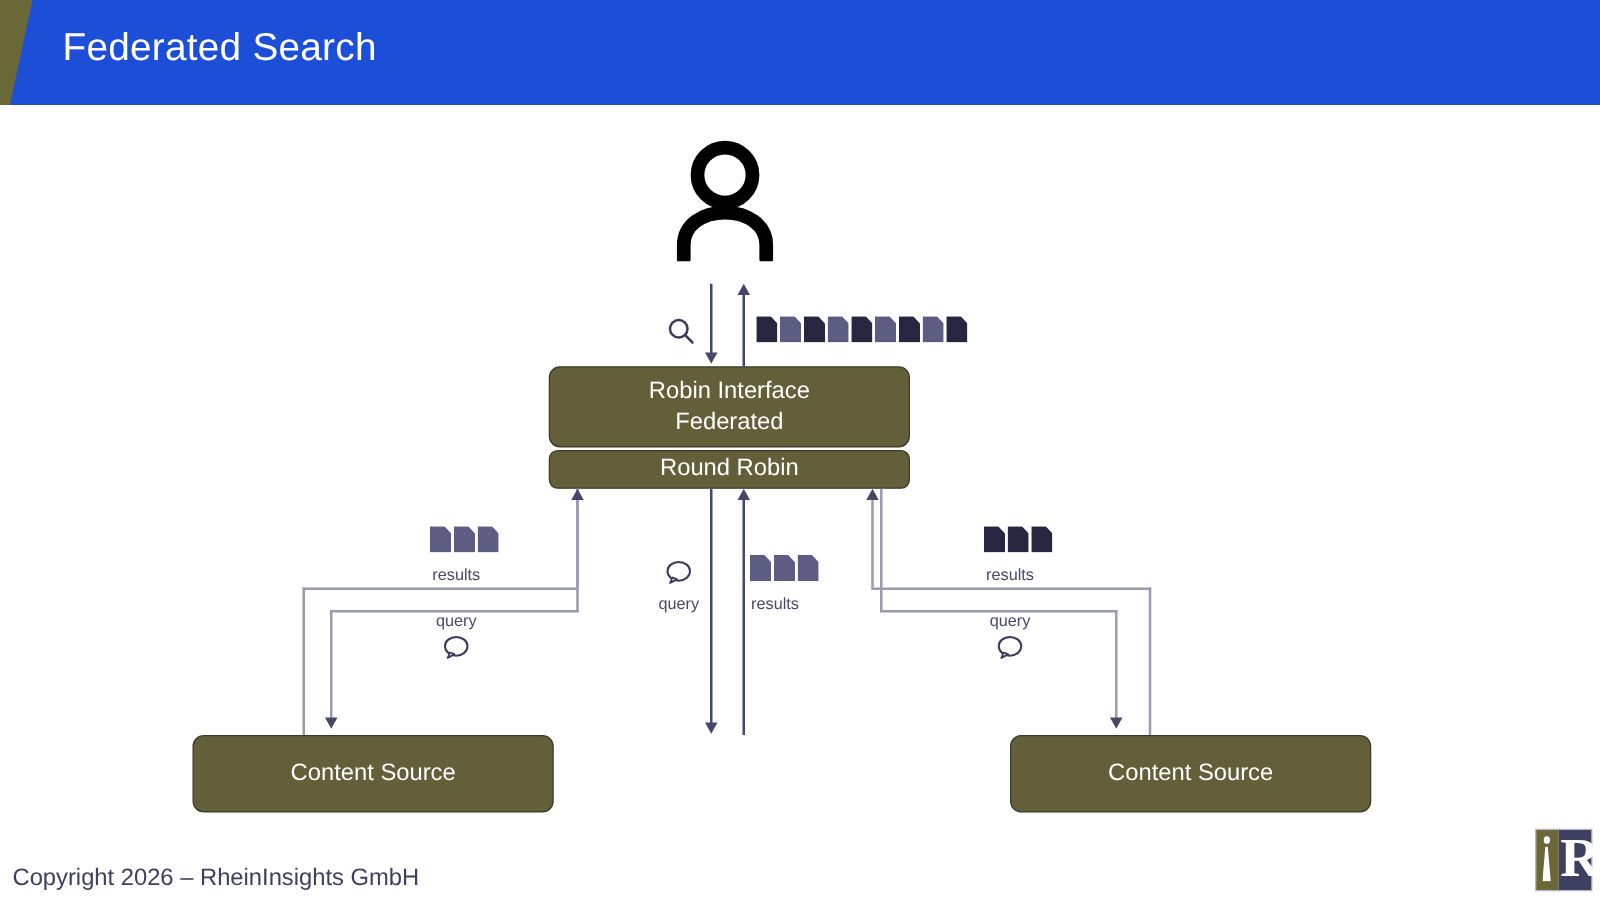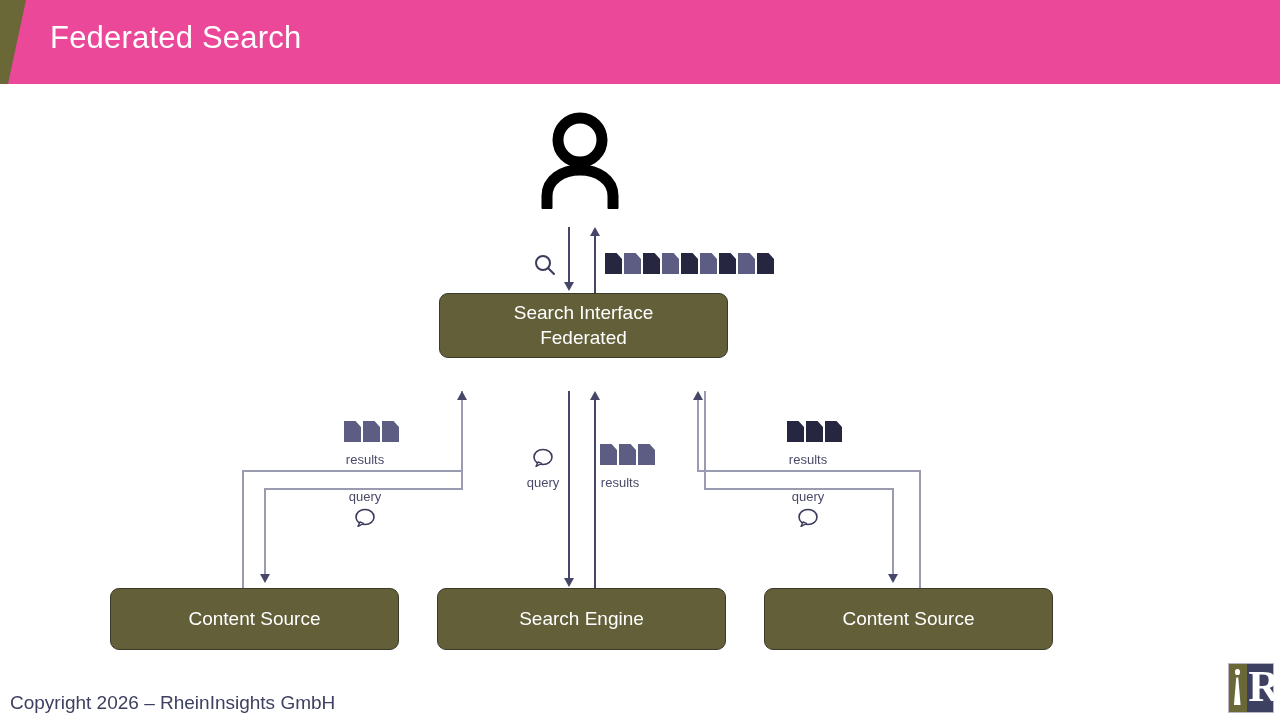--- a/index.html
+++ b/index.html
@@ -8,21 +8,21 @@
     background:#ffffff;
     font-family:"Liberation Sans", sans-serif;
     overflow:hidden;
     position:relative;
   }
   #slide{position:absolute;inset:0;width:1280px;height:720px;overflow:hidden;}
 
   
   .header{
     position:absolute;left:0;top:0;width:1280px;height:84px;
-    background:#ec4899;
+    background:#1d4ed8;
   }
   .header-stripe{
     position:absolute;left:0;top:0;width:26px;height:84px;
     background:#6b6838;
     clip-path:polygon(0 0, 26px 0, 8px 84px, 0 84px);
   }
   .header-title{
     position:absolute;left:50px;top:20px;
     font-size:31px;color:#ffffff;letter-spacing:.2px;
     white-space:nowrap;
@@ -47,21 +47,21 @@
 
   
   .box{
     position:absolute;background:#625f39;border:1px solid #3a3a2a;
     border-radius:9px;box-sizing:border-box;
     display:flex;align-items:center;justify-content:center;
     color:#ffffff;text-align:center;line-height:1.28;
   }
   .box.mw{left:439px;top:293px;width:289px;height:65px;font-size:19px;border-radius:9px;}
   .box.rr{left:439px;top:360px;width:289px;height:31px;font-size:19px;border-radius:7px;}
-  .box.src{width:289px;height:62px;font-size:19px;top:588px;}
+  .box.src{width:289px;height:62px;font-size:19px;top:588px;margin-left:44px;}
   .box.src1{left:110px;}
   .box.src2{left:437px;}
   .box.src3{left:764px;}
 
   
   .ln{position:absolute;background:#9a9ab0;}
   .ln.v{width:2px;}
   .ln.h{height:2px;}
   .ln.dark{background:#46466a;}
   .arrow{position:absolute;width:0;height:0;}
@@ -117,24 +117,25 @@
     <span class="doc lt"></span>
     <span class="doc"></span>
     <span class="doc lt"></span>
     <span class="doc"></span>
     <span class="doc lt"></span>
     <span class="doc"></span>
   </div>
 
   <div class="box mw">
     <div>
-      <div>Search Interface</div>
+      <div>Robin Interface</div>
       <div>Federated</div>
     </div>
   </div>
+  <div class="box rr">Round Robin</div>
 
   <div class="ln v" style="left:461px;top:391px;height:98px;"></div>
   <div class="ln h" style="left:264px;top:488px;width:199px;"></div>
   <div class="ln v" style="left:264px;top:488px;height:88px;"></div>
   <div class="arrow down" style="left:260px;top:574px;"></div>
 
   <div class="ln v" style="left:242px;top:470px;height:118px;"></div>
   <div class="ln h" style="left:242px;top:470px;width:220px;"></div>
   <div class="ln v" style="left:461px;top:400px;height:70px;"></div>
   <div class="arrow up" style="left:457px;top:391px;"></div>
@@ -189,21 +190,20 @@
   <div class="lbl" style="left:758px;top:452px;width:100px;">results</div>
   <div class="lbl" style="left:758px;top:489px;width:100px;">query</div>
   <div class="bubble" style="left:797px;top:508px;">
     <svg width="22" height="19" viewBox="0 0 22 19">
       <ellipse cx="11" cy="9" rx="9" ry="7.5" fill="none" stroke="#3a3a5c" stroke-width="1.6"></ellipse>
       <path d="M6 14 L4 18.5 L9.5 15.3 Z" fill="#ffffff" stroke="#3a3a5c" stroke-width="1.4" stroke-linejoin="round"></path>
     </svg>
   </div>
 
   <div class="box src src1">Content Source</div>
-  <div class="box src src2">Search Engine</div>
   <div class="box src src3">Content Source</div>
 
   <div class="footer-text">Copyright 2026 – RheinInsights GmbH</div>
   <div class="logo">
     <div class="logo-l">
       <div class="logo-idot"></div>
       <div class="logo-istem"></div>
     </div>
     <div class="logo-r">
       <div class="logo-R">R</div>

